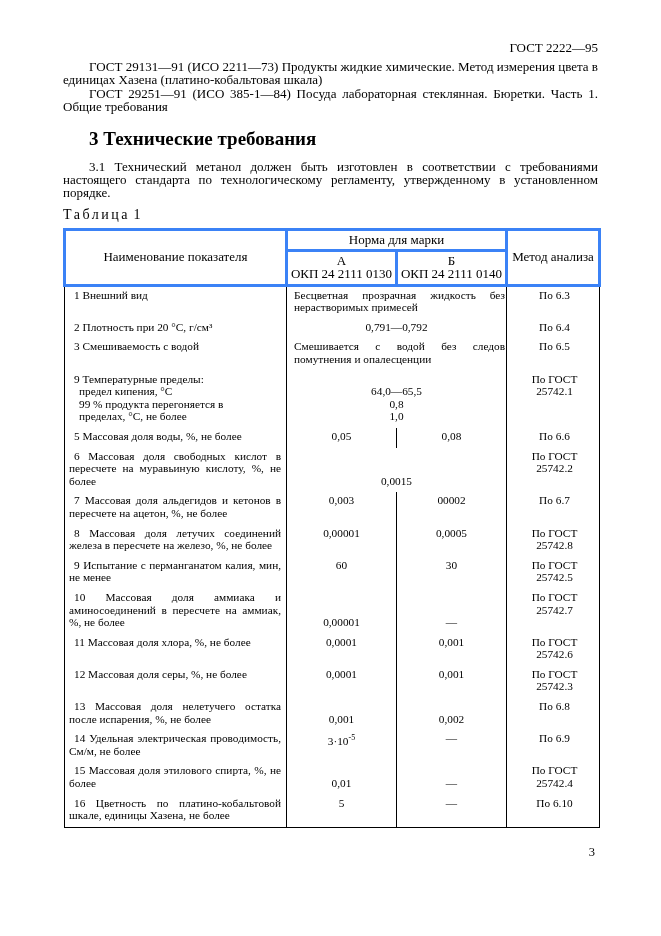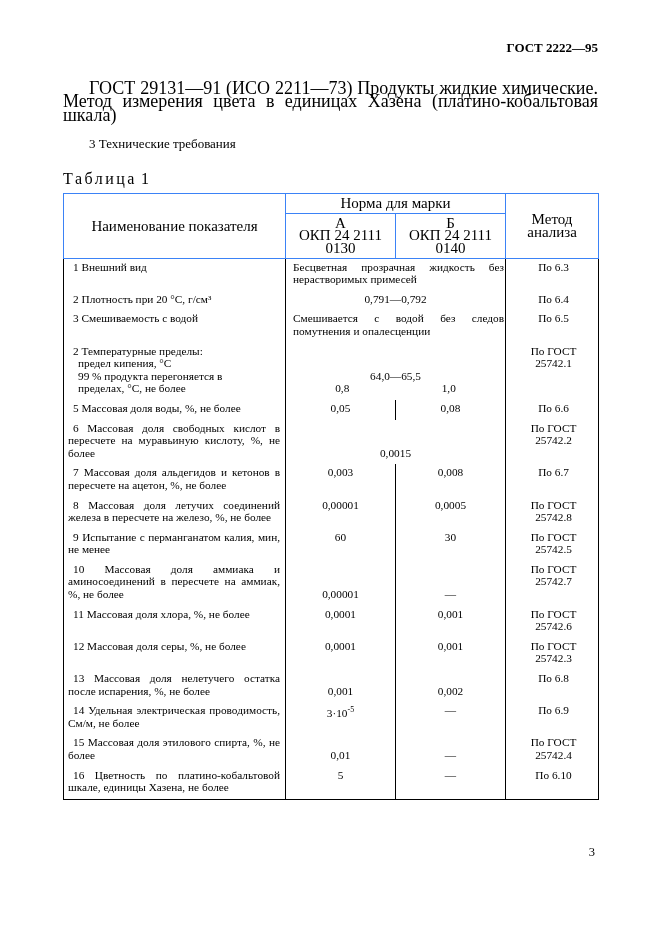--- a/index.html
+++ b/index.html
@@ -6,79 +6,81 @@
   html, body { margin: 0; padding: 0; background: #e8e8e8; }
   .page {
     width: 661px; height: 936px;
     background: #ffffff; color: #000;
     font-family: "Liberation Serif", "DejaVu Serif", serif;
     position: relative; box-sizing: border-box;
     padding: 40px 63px 0 63px;
     margin: 0 auto; overflow: hidden;
   }
   .gost-header {
-    text-align: right; font-weight: bold;
-    font-size: 13px; margin-bottom: 26px;
+    text-align: right; font-weight: normal;
+    font-size: 13px; margin-bottom: 4px;
   }
   .para {
-    margin: 0; font-size: 18px; line-height: 13.4px;
+    margin: 0; font-size: 13px; line-height: 13.4px;
     text-align: justify; text-indent: 26px;
   }
   .section-heading {
-    font-size: 13px; font-weight: normal;
+    font-size: 19px; font-weight: bold;
     margin: 14px 0 10px 0; text-indent: 26px;
   }
-  .table-caption { font-size: 16px; margin: 18px 0 5px 0; }
+  .table-caption { font-size: 14px; margin: 7px 0 5px 0; }
   .caption-word { letter-spacing: 2.5px; }
   table.spec {
     width: 100%; border-collapse: collapse; table-layout: fixed;
     border: 1px solid #000;
     font-size: 11.3px; line-height: 12.6px;
   }
   .spec col.c-name { width: 222px; }
   .spec col.c-a { width: 110px; }
   .spec col.c-b { width: 110px; }
   .spec col.c-method { width: 93px; }
   .spec th {
-    border: 1px solid #3b82f6; font-weight: normal;
+    border: 3px solid #3b82f6; font-weight: normal;
     text-align: center; vertical-align: middle;
-    padding: 3px 2px; font-size: 15px;
+    padding: 3px 2px; font-size: 13px;
   }
   .spec td {
     border-left: 1px solid #000; border-right: 1px solid #000;
     border-top: none; border-bottom: none;
     padding: 2px 3px 5px 3px; vertical-align: top;
   }
   .spec td.name { text-align: justify; text-indent: 5px; padding-left: 4px; padding-right: 5px; }
   .spec td.name .sub { padding-left: 10px; text-indent: 0; }
   .spec td.val { text-align: center; }
   .spec td.just { text-align: justify; text-indent: 0; padding-left: 7px; padding-right: 1px; }
   .spec td.vbottom { vertical-align: bottom; }
   .spec td.method { text-align: center; padding-left: 6px; text-indent: 0; }
-  .split { display: flex; }
+  .split { display: flex; flex-direction: column; }
   .split span { flex: 1; text-align: center; }
   sup.exp { font-size: 8px; }
   .page-number {
     position: absolute; top: 845px; right: 66px; font-size: 12.5px;
   }
 </style>
 </head>
 <body>
 
 <div class="page">
 
   <div class="gost-header">ГОСТ 2222—95</div>
 
   <div>
     <p class="para">ГОСТ 29131—91 (ИСО 2211—73) Продукты жидкие химические. Метод измерения цвета в единицах Хазена (платино-кобальтовая шкала)</p>
+    <p class="para">ГОСТ 29251—91 (ИСО 385-1—84) Посуда лабораторная стеклянная. Бюретки. Часть 1. Общие требования</p>
   </div>
 
   <div class="section-heading">3 Технические требования</div>
 
   <div>
+    <p class="para">3.1 Технический метанол должен быть изготовлен в соответствии с требованиями настоящего стандарта по технологическому регламенту, утвержденному в установленном порядке.</p>
   </div>
 
   <div class="table-caption">
     <span class="caption-word">Таблица</span>
     <span>1</span>
   </div>
 
   <table class="spec">
     <colgroup>
       <col class="c-name">
@@ -114,21 +116,21 @@
         <td class="val" colspan="2">0,791—0,792</td>
         <td class="method">По 6.4</td>
       </tr>
       <tr>
         <td class="name">3 Смешиваемость с водой</td>
         <td class="val just" colspan="2">Смешивается с водой без следов помутнения и опалесценции</td>
         <td class="method">По 6.5</td>
       </tr>
       <tr>
         <td class="name">
-          <div>2 Температурные пределы:</div>
+          <div>9 Температурные пределы:</div>
           <div class="sub">предел кипения, °С</div>
           <div class="sub">99 % продукта перегоняется в</div>
           <div class="sub">пределах, °С, не более</div>
         </td>
         <td class="val vbottom" colspan="2">
           <div>64,0—65,5</div>
           <div class="split">
             <span>0,8</span>
             <span>1,0</span>
           </div>
@@ -142,21 +144,21 @@
         <td class="method">По 6.6</td>
       </tr>
       <tr>
         <td class="name">6 Массовая доля свободных кислот в пересчете на муравьиную кислоту, %, не более</td>
         <td class="val vbottom" colspan="2">0,0015</td>
         <td class="method">По ГОСТ 25742.2</td>
       </tr>
       <tr>
         <td class="name">7 Массовая доля альдегидов и кетонов в пересчете на ацетон, %, не более</td>
         <td class="val">0,003</td>
-        <td class="val">0,008</td>
+        <td class="val">00002</td>
         <td class="method">По 6.7</td>
       </tr>
       <tr>
         <td class="name">8 Массовая доля летучих соединений железа в пересчете на железо, %, не более</td>
         <td class="val">0,00001</td>
         <td class="val">0,0005</td>
         <td class="method">По ГОСТ 25742.8</td>
       </tr>
       <tr>
         <td class="name">9 Испытание с перманганатом калия, мин, не менее</td>

